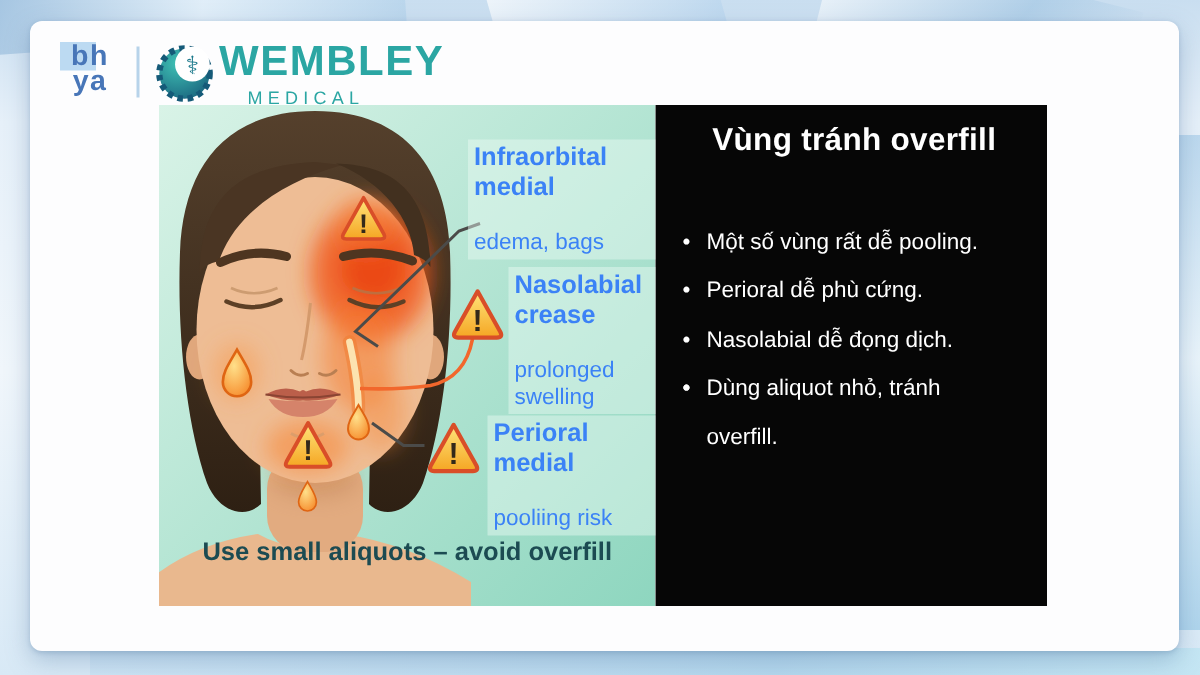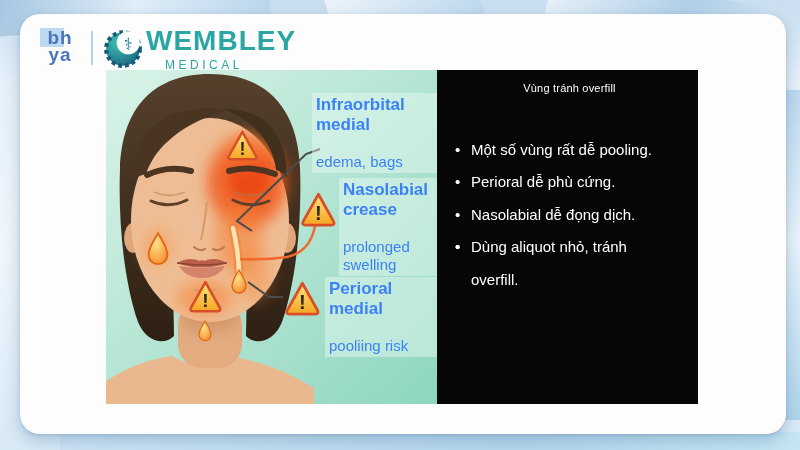--- a/index.html
+++ b/index.html
@@ -18,21 +18,21 @@
          transform:rotate(-4deg); }
   #sh3 { right:-42px; top:90px; width:86px; height:330px;
          background:linear-gradient(180deg, rgba(150,195,228,.7), rgba(230,243,250,.85) 45%, rgba(150,200,230,.85)); }
   #sh4 { left:60px; bottom:-6px; width:760px; height:24px;
          background:linear-gradient(90deg, rgba(200,225,243,.9), rgba(160,205,232,.85) 60%, rgba(190,230,243,.95)); }
   #sh5 { left:330px; top:-26px; width:150px; height:70px;
          background:linear-gradient(125deg, rgba(255,255,255,.9), rgba(170,205,235,.6)); transform:rotate(-16deg); }
 
   
   .card { position:absolute; left:20px; top:14px; width:766px; height:420px;
-          background:#fdfdfe; border-radius:20px;
+          background:#fdfdfe; border-radius:8px;
           box-shadow:0 6px 16px rgba(84,124,164,.38), 0 1px 3px rgba(84,124,164,.25); }
 
   
   .header { position:absolute; left:14px; top:10px; height:48px; display:flex; align-items:center; }
   .monogram { position:relative; width:52px; height:42px; color:#4876b8; font-weight:bold;
               font-size:19px; line-height:17px; text-align:center; letter-spacing:1px; padding-top:4px; }
   .monogram-bg { position:absolute; left:6px; top:3px; width:24px; height:19px; background:#bcdaf2; }
   .monogram span { position:relative; display:block; }
   .divider { width:2px; height:34px; background:#b7d3ea; margin:0 9px 0 5px; }
   .brand { display:flex; align-items:center; }
@@ -54,21 +54,21 @@
   .caption { position:absolute; left:0; top:288px; width:100%; text-align:center;
              font-size:17px; font-weight:bold; color:#1c4b52; }
 
   .tri-shape { fill:url(#triG); stroke:#d94e28; stroke-width:3; stroke-linejoin:round; }
   .tri-mark  { font-size:22px; font-weight:bold; fill:#33291a; text-anchor:middle;
                font-family:"Liberation Sans", sans-serif; }
 
   
   .panel { width:261px; height:334px; background:#060606; color:#fff;
            box-sizing:border-box; padding:12px 14px 0 18px; }
-  .panel-title { text-align:center; font-size:11px; font-weight:normal; letter-spacing:.2px; }
+  .panel-title { text-align:center; font-size:21px; font-weight:bold; letter-spacing:.2px; }
   .bullets { list-style:none; margin:40px 0 0 0; padding:0; }
   .bullets li { position:relative; padding:0 26px 0 16px; font-size:15px; line-height:32.4px; }
   .bullets .dot { position:absolute; left:0; }
 </style>
 </head>
 <body>
 
 <div class="shard" id="sh2"></div>
 <div class="shard" id="sh5"></div>
 <div class="shard" id="sh1"></div>
@@ -213,20 +213,21 @@
         <div class="d">edema, bags</div>
       </div>
       <div class="fig-label l2">
         <div class="t">Nasolabial crease</div>
         <div class="d">prolonged swelling</div>
       </div>
       <div class="fig-label l3">
         <div class="t">Perioral medial</div>
         <div class="d">pooliing risk</div>
       </div>
+      <div class="caption">Use small aliquots – avoid overfill</div>
     </div>
 
     <div class="panel">
       <div class="panel-title">Vùng tránh overfill</div>
       <ul class="bullets">
         <li>
           <span class="dot">•</span>
           <span>Một số vùng rất dễ pooling.</span></li>
         <li>
           <span class="dot">•</span>

